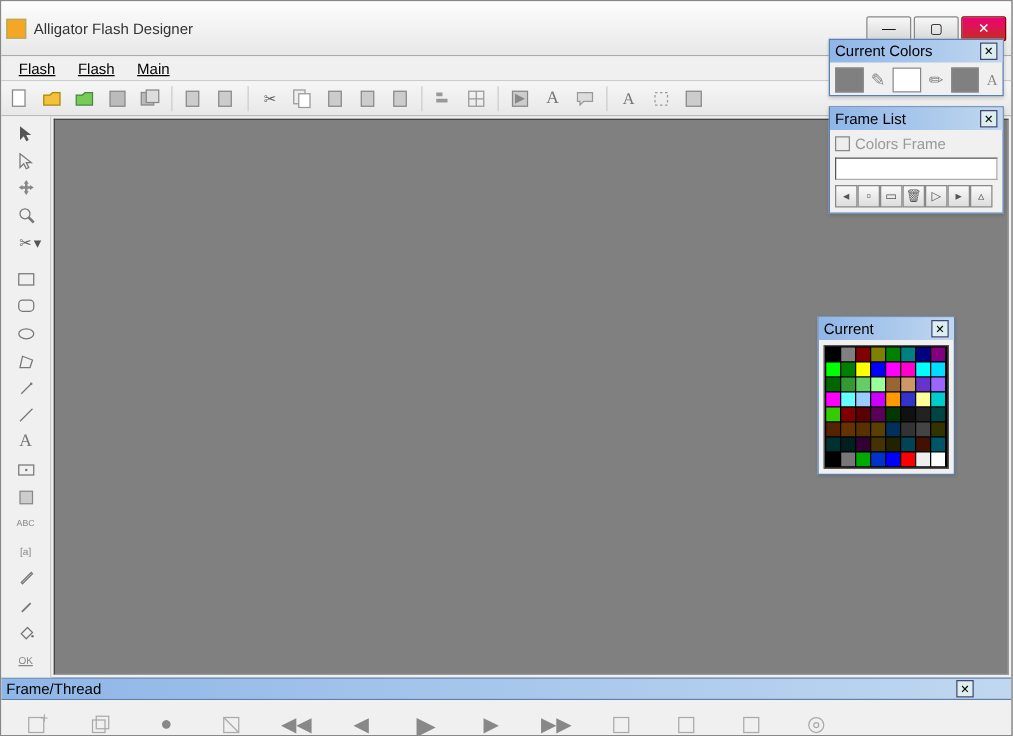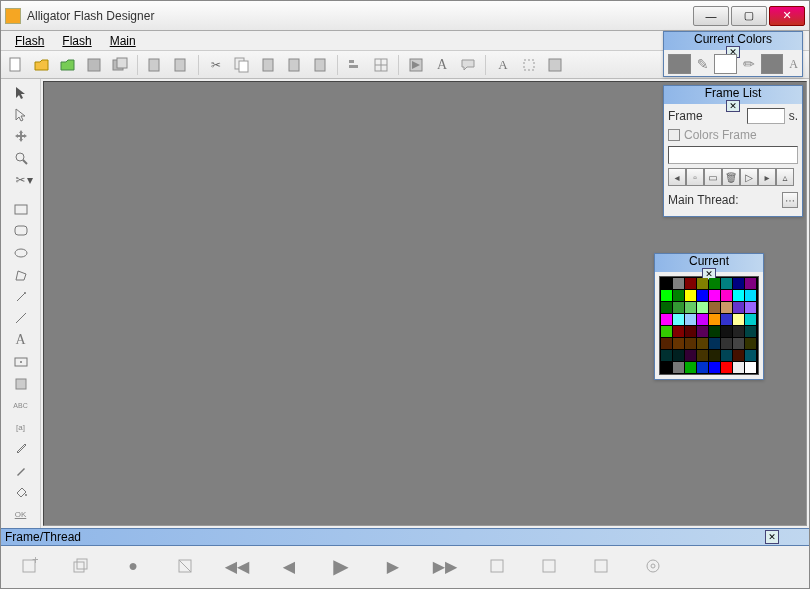--- a/index.html
+++ b/index.html
@@ -1,19 +1,19 @@
 <!DOCTYPE html>
 <html><head>
 <meta charset="utf-8">
 <style>
 * { margin: 0; padding: 0; box-sizing: border-box; font-family: "MS Sans Serif", Tahoma, sans-serif; font-size: 12px; }
 body { background: #f0f0f0; width: 810px; height: 589px; overflow: hidden; position: relative; border: 1px solid #888; }
 
 
-.titlebar { height: 30px; background: linear-gradient(to bottom, #fdfdfd, #e8e8e8); border-bottom: 1px solid #aaa; display: flex; align-items: center; padding: 0 4px; }
+.titlebar { height: 44px; background: linear-gradient(to bottom, #fdfdfd, #e8e8e8); border-bottom: 1px solid #aaa; display: flex; align-items: center; padding: 0 4px; }
 .titlebar .app-icon { width: 16px; height: 16px; margin-right: 6px; background: #f5a623; border: 1px solid #aa7; }
 .titlebar .title-text { flex: 1; color: #333; }
 .winbtns { display: flex; gap: 2px; }
 .winbtn { width: 36px; height: 20px; border: 1px solid #888; background: linear-gradient(to bottom,#f7f7f7,#d8d8d8); display:flex; align-items:center; justify-content:center; border-radius:2px; font-size: 11px;}
 .winbtn.close { background: linear-gradient(to bottom,#e07,#c33021); color:#fff; border-color:#800; }
 
 
 .menubar { height: 20px; background: #f0f0f0; border-bottom: 1px solid #ccc; display: flex; align-items: center; padding: 0 6px; gap: 2px; }
 .menuitem { padding: 2px 8px; cursor: default; }
 
@@ -23,21 +23,21 @@
 .tsep { width:1px; height:20px; background:#ccc; margin: 0 2px; }
 
 
 .main { display: flex; height: calc(100% - 30px - 20px - 28px - 20px - 40px); }
 .tool-palette { width: 40px; background: #f0f0f0; border-right: 1px solid #ccc; display:flex; flex-direction:column; align-items:center; padding:4px 0; gap:2px; position:relative; }
 .ptool { width: 22px; height: 20px; display:flex; align-items:center; justify-content:center; color:#666; }
 .canvas { flex:1; background: #808080; border: 1px inset #999; margin:2px; }
 
 
 .panel { position: absolute; border: 1px solid #5a7fb0; background: #f0f0f0; box-shadow: 0 1px 3px rgba(0,0,0,.2); }
-.panel-header { height: 18px; background: linear-gradient(to right,#8fb6e8,#c0d7ef); color:#000; font-weight:normal; display:flex; align-items:center; padding: 0 4px; justify-content:space-between;flex-direction:column; }
+.panel-header { height: 18px; background: linear-gradient(to right,#8fb6e8,#c0d7ef); color:#000; font-weight:normal; display:flex; align-items:center; padding: 0 4px; justify-content:space-between; }
 .panel-header .close-x { width:14px; height:14px; border:1px solid #447; background:#dee; display:flex; align-items:center; justify-content:center; font-size:9px; }
 .panel-body { padding: 4px; }
 
 
 #p-colors { top: 30px; right: 6px; width: 140px; height: 46px; }
 #p-colors .swatches { display:flex; gap:6px; padding:4px; align-items:center; justify-content:center; }
 .cswatch { width: 26px; height: 20px; border:1px solid #888; background:#808080; }
 
 
 #p-framelist { top: 84px; right: 6px; width: 140px; }
@@ -290,44 +290,33 @@
     <div style="color:#888;font-family:serif">A</div>
   </div>
 </div>
 
 <div id="p-framelist" class="panel">
   <div class="panel-header">
     <span>Frame List</span>
     <span class="close-x">✕</span>
   </div>
   <div class="panel-body">
-    <div class="row">
-      <span>Frame</span>
-      <span style="flex:1"></span>
-      <input type="text" style="">
-      <span>s.</span>
-    </div>
     <div class="row" style="color:#999">
       <span class="cb"></span>
       <span>Colors Frame</span>
     </div>
     <div class="combo"></div>
     <div class="btnrow">
       <div class="fbtn">◂</div>
       <div class="fbtn">▫</div>
       <div class="fbtn">▭</div>
       <div class="fbtn">🗑</div>
       <div class="fbtn">▷</div>
       <div class="fbtn">▸</div>
       <div class="fbtn">▵</div>
-    </div>
-    <div class="row" style="margin-top:6px">
-      <span>Main Thread:</span>
-      <span style="flex:1"></span>
-      <span class="fbtn" style="width:16px;height:16px">⋯</span>
     </div>
   </div>
 </div>
 
 <div id="p-palette" class="panel">
   <div class="panel-header">
     <span>Current</span>
     <span class="close-x">✕</span>
   </div>
   <div class="panel-body">

